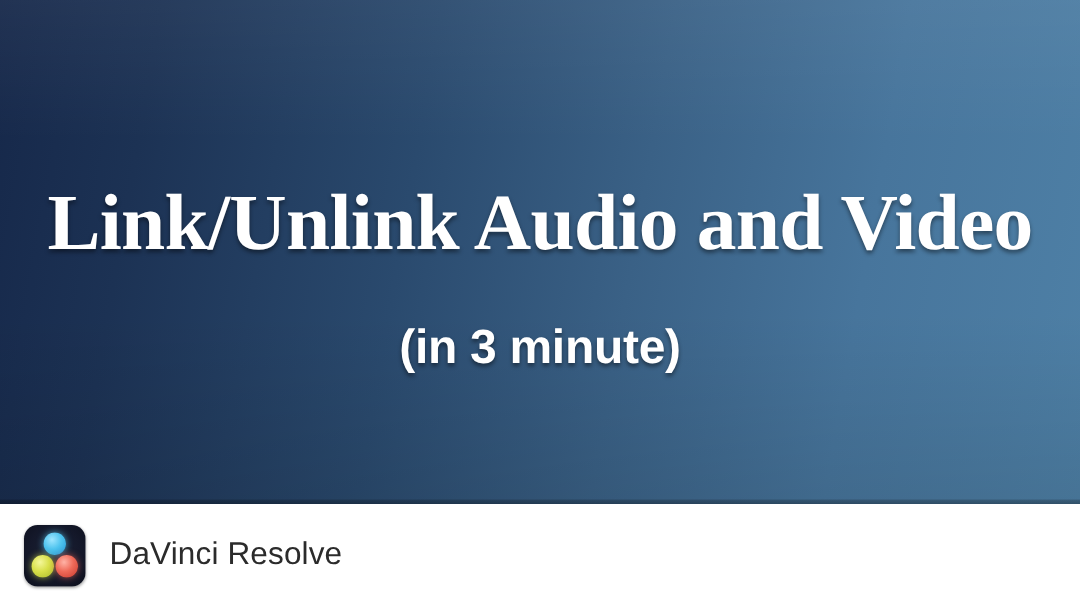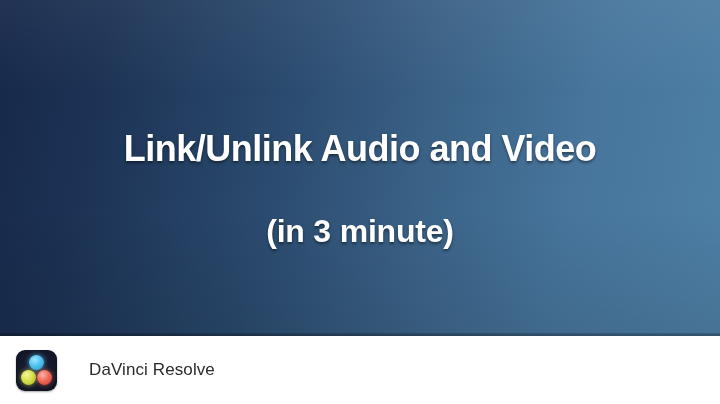--- a/index.html
+++ b/index.html
@@ -62,22 +62,22 @@
     pointer-events: none;
   }
 
   .hero-title {
     position: absolute;
     left: 0;
     top: 119px;
     width: 720px;
     text-align: center;
     color: #ffffff;
-    font-family: Liberation Sans, sans-serif;
-    font-size: 36px;
+    font-family: Liberation Serif, serif;
+    font-size: 53px;
     font-weight: bold;
     line-height: 60px;
     letter-spacing: -0.5px;
     white-space: nowrap;
     text-shadow: 0 2px 3px rgba(0,0,0,0.45);
   }
 
   .hero-subtitle {
     position: absolute;
     left: 0;
@@ -135,24 +135,24 @@
     box-shadow: 0 0 5px rgba(215,226,80,0.70);
   }
   .dot-right {
     width: 15px; height: 15px;
     left: 21px; top: 20px;
     background: radial-gradient(circle at 38% 32%, #ffb3a6 0%, #ef6a59 45%, #c9382c 100%);
     box-shadow: 0 0 5px rgba(235,100,85,0.70);
   }
 
   .app-name {
-    margin-left: 32px;
+    margin-left: 16px;
     color: #2b2b2b;
     font-family: "Liberation Sans", sans-serif;
-    font-size: 17px;
+    font-size: 21px;
     font-weight: normal;
     line-height: 20px;
     letter-spacing: 0.1px;
     white-space: nowrap;
   }
 </style>
 </head>
 <body>
 
 <div id="screen">

